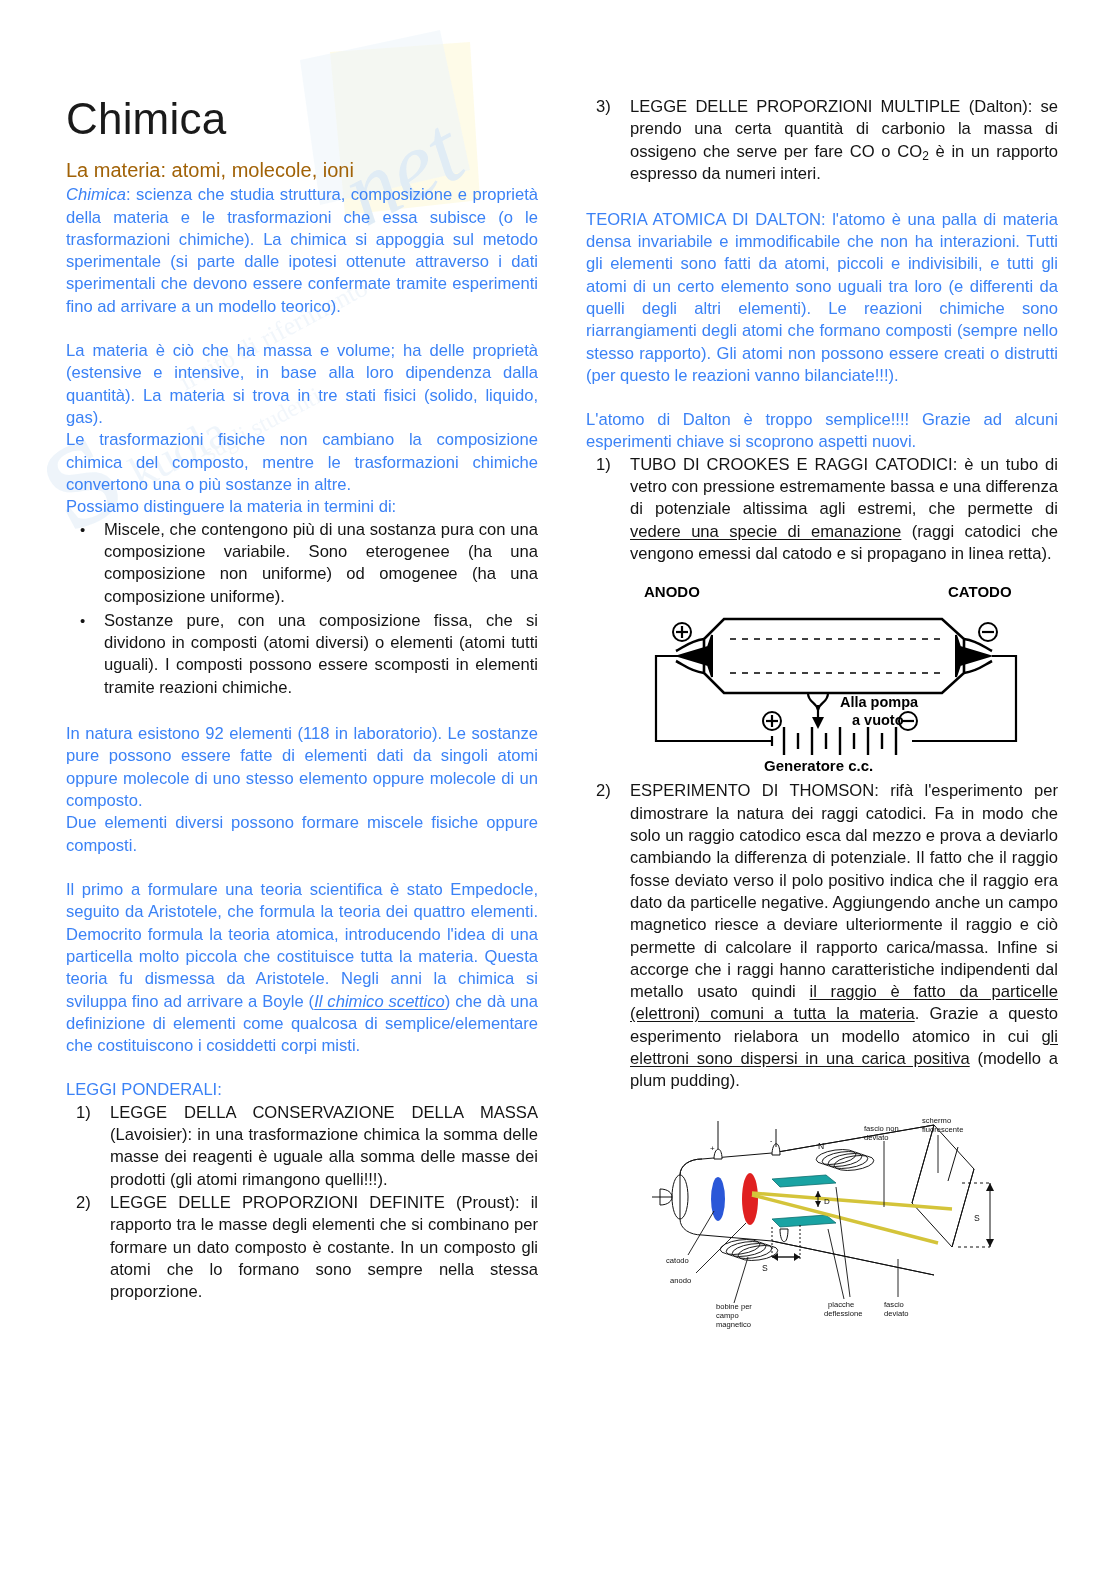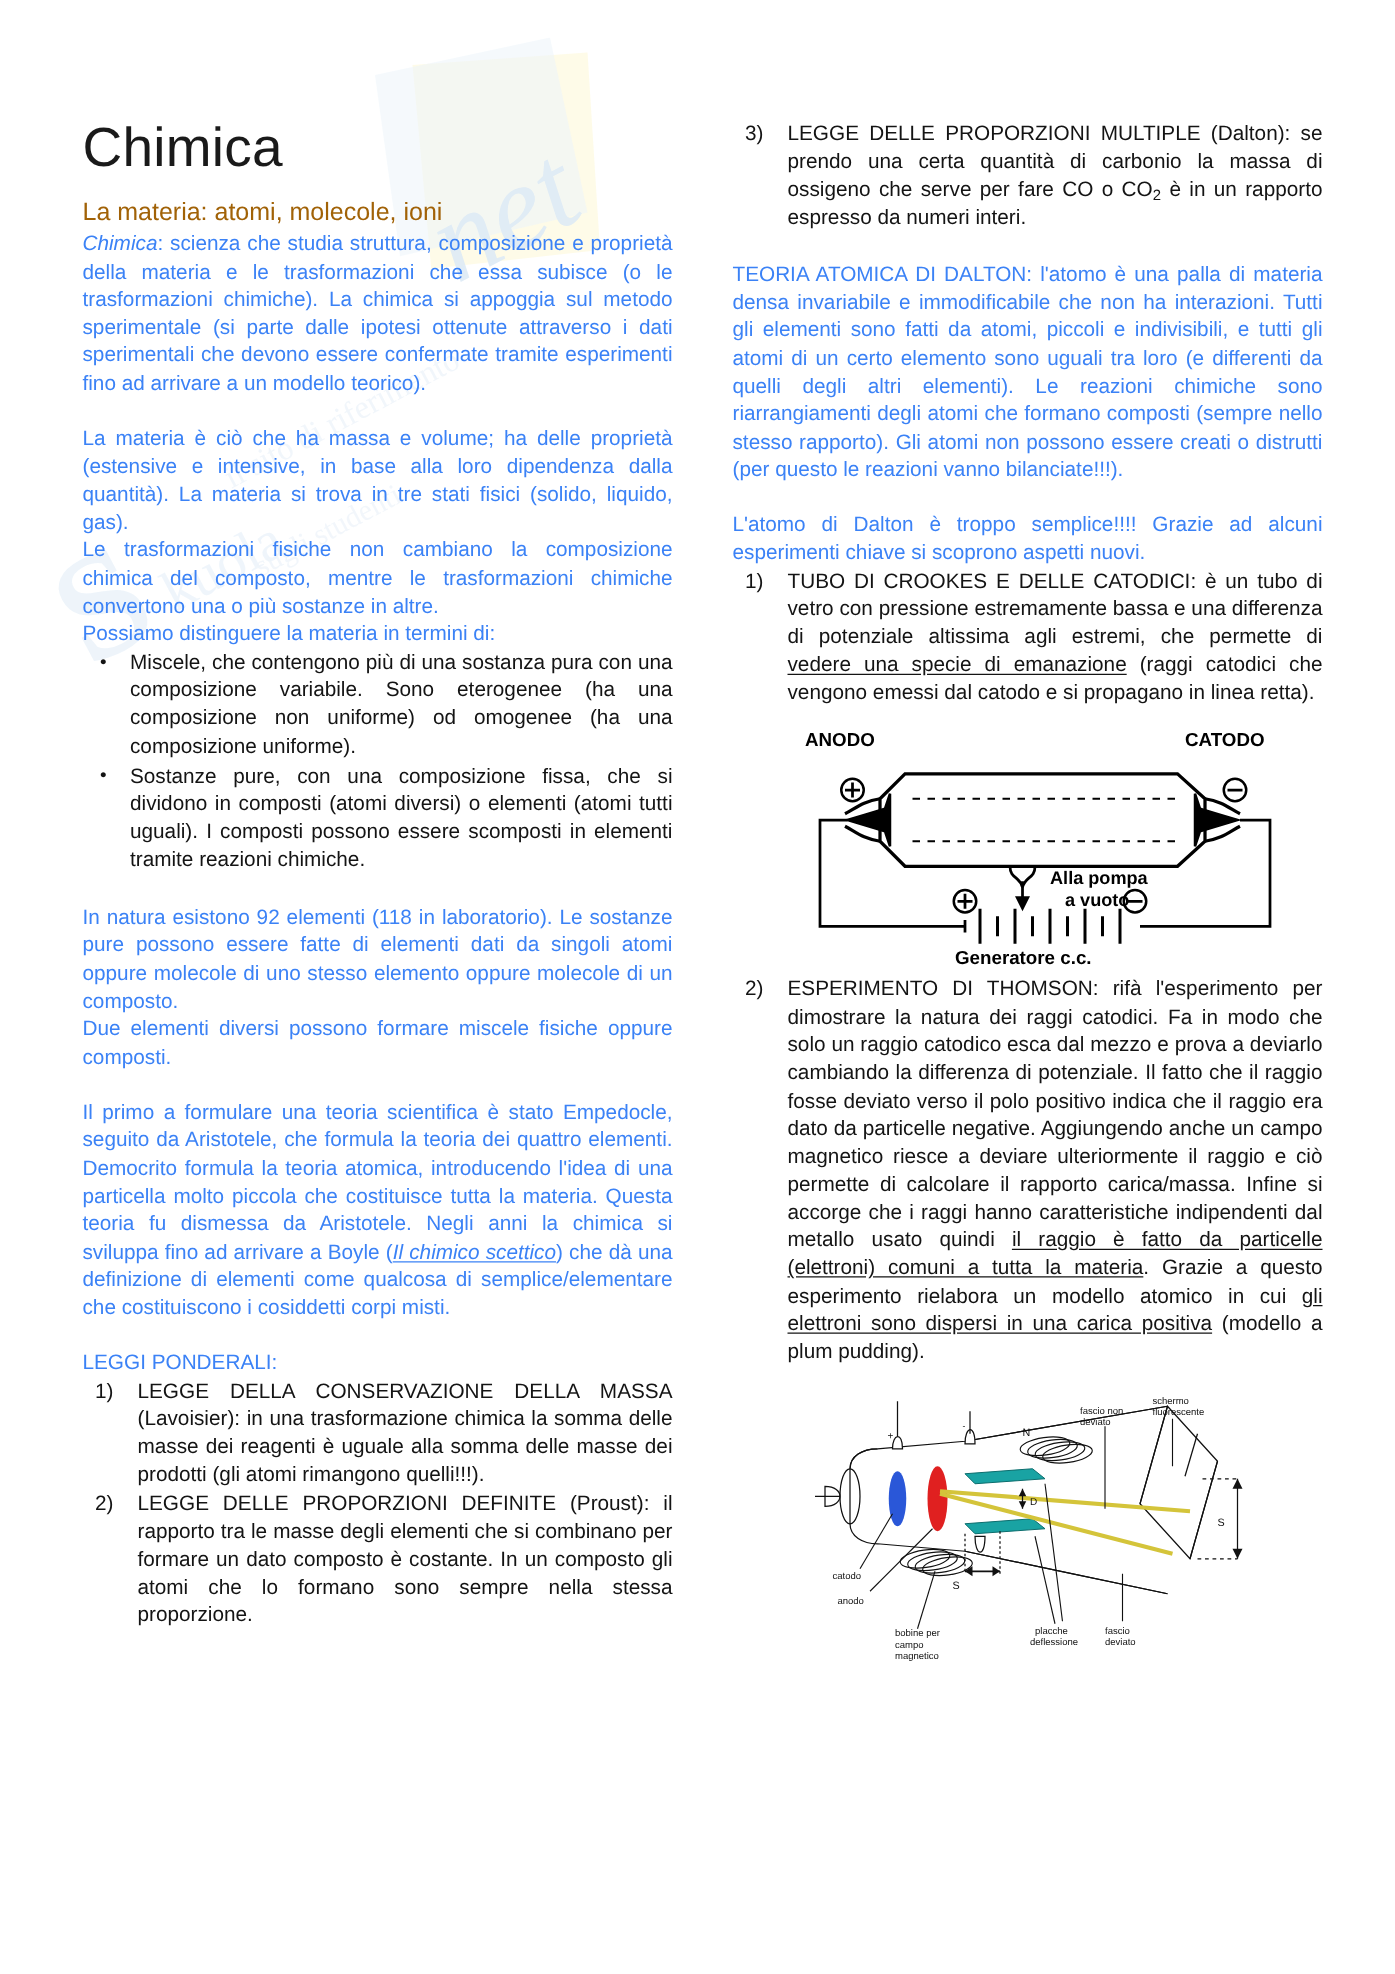--- a/index.html
+++ b/index.html
@@ -197,21 +197,21 @@
 
       <div class="gap"></div>
 
       <p class="body"><b>TEORIA ATOMICA DI DALTON</b><span>: l'atomo è una palla di materia densa invariabile e immodificabile che non ha interazioni. Tutti gli elementi sono fatti da atomi, piccoli e indivisibili, e tutti gli atomi di un certo elemento sono uguali tra loro (e differenti da quelli degli altri elementi). Le reazioni chimiche sono riarrangiamenti degli atomi che formano composti (sempre nello stesso rapporto). Gli atomi non possono essere creati o distrutti (per questo le reazioni vanno bilanciate!!!).</span></p>
 
       <div class="gap"></div>
 
       <p class="body">L'atomo di Dalton è troppo semplice!!!! Grazie ad alcuni esperimenti chiave si scoprono aspetti nuovi.</p>
 
       <ol class="numbers">
-        <li><span class="num">1)</span><b>TUBO DI CROOKES E DELLE CATODICI</b><span>: è un tubo di vetro con pressione estremamente bassa e una differenza di potenziale altissima agli estremi, che permette di </span><u>vedere una specie di emanazione</u><span> (raggi catodici che vengono emessi dal catodo e si propagano in linea retta).</span></li>
+        <li><span class="num">1)</span><b>TUBO DI CROOKES E RAGGI CATODICI</b><span>: è un tubo di vetro con pressione estremamente bassa e una differenza di potenziale altissima agli estremi, che permette di </span><u>vedere una specie di emanazione</u><span> (raggi catodici che vengono emessi dal catodo e si propagano in linea retta).</span></li>
       </ol>
 
       <div class="figure">
         <svg width="420" height="195" viewBox="0 0 420 195">
           <g fill="none" stroke="#000" stroke-width="2.6">
 
             <path d="M112,40 L330,40 L352,60 L352,94 L330,114 L112,114 L92,94 L92,60 Z"></path>
 
             <path d="M92,60 C78,62 72,68 64,72 M92,94 C78,92 72,86 64,82"></path>
 

